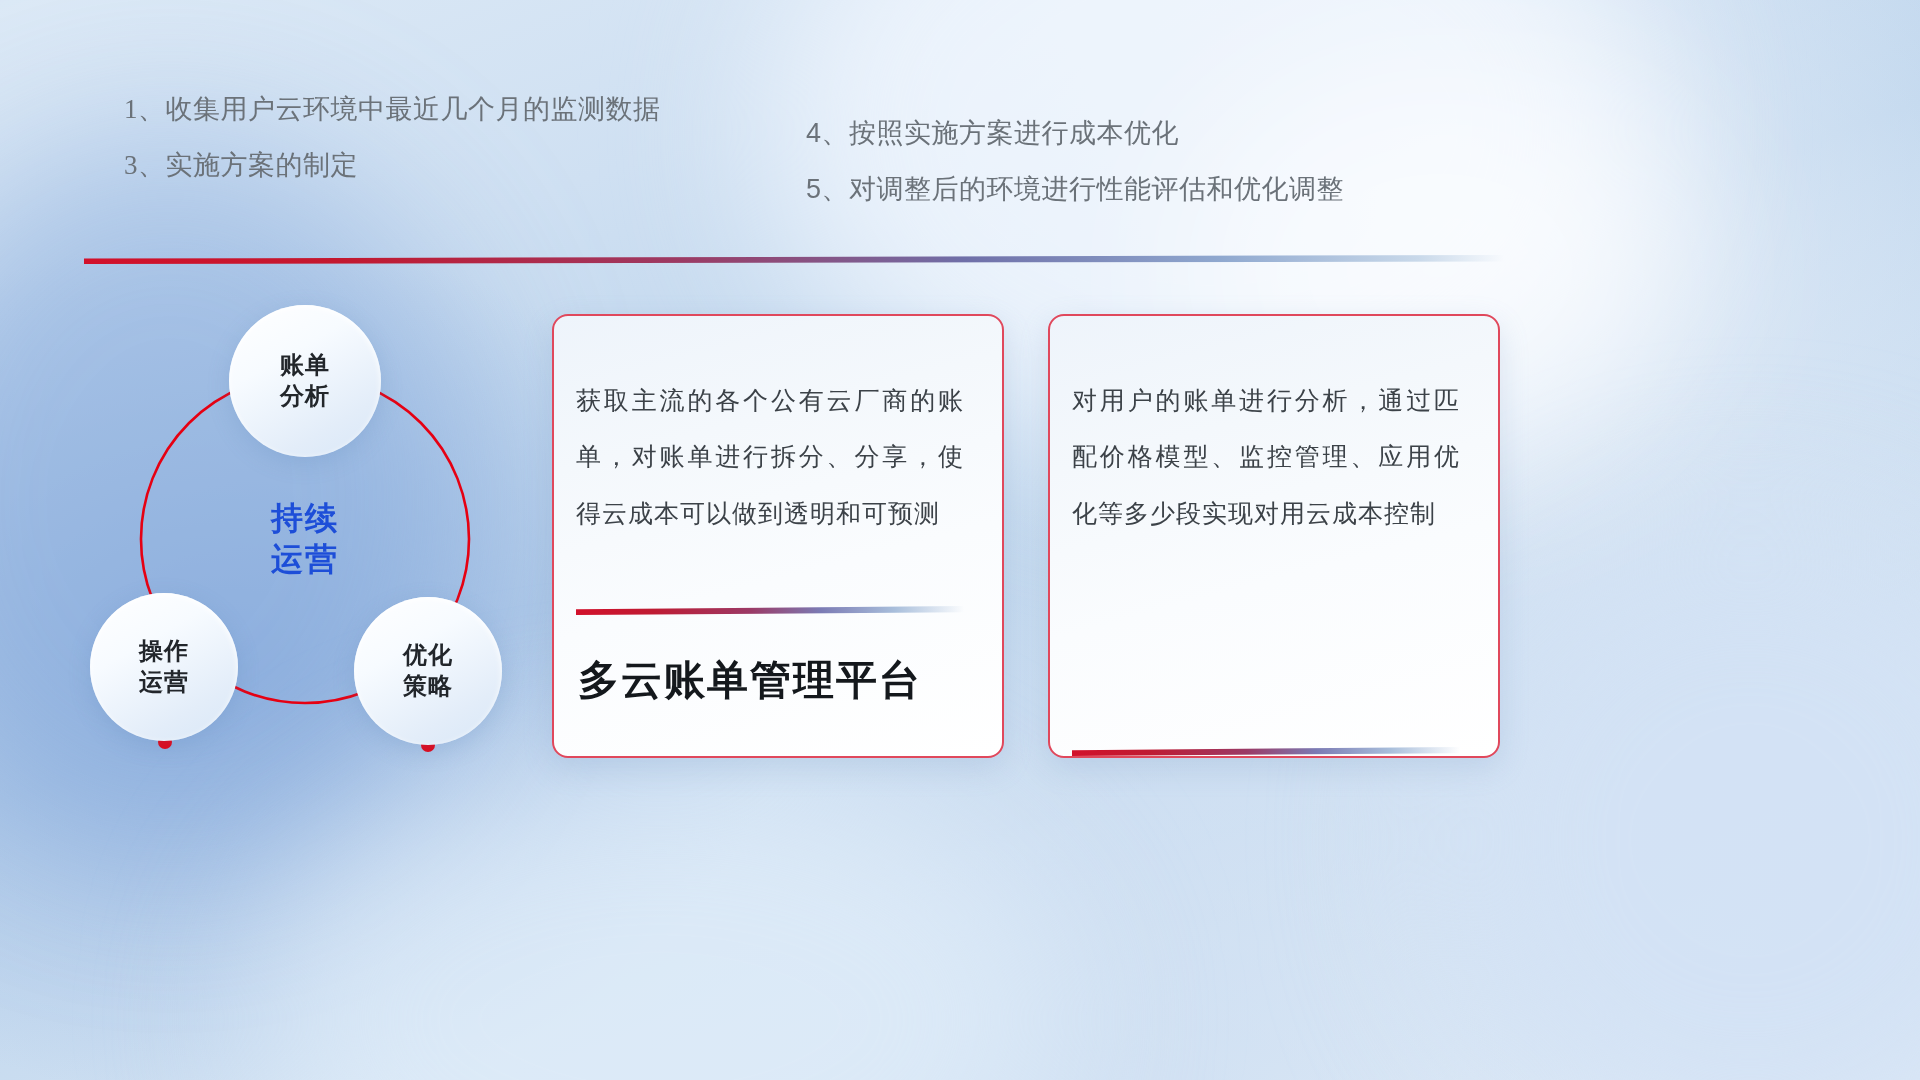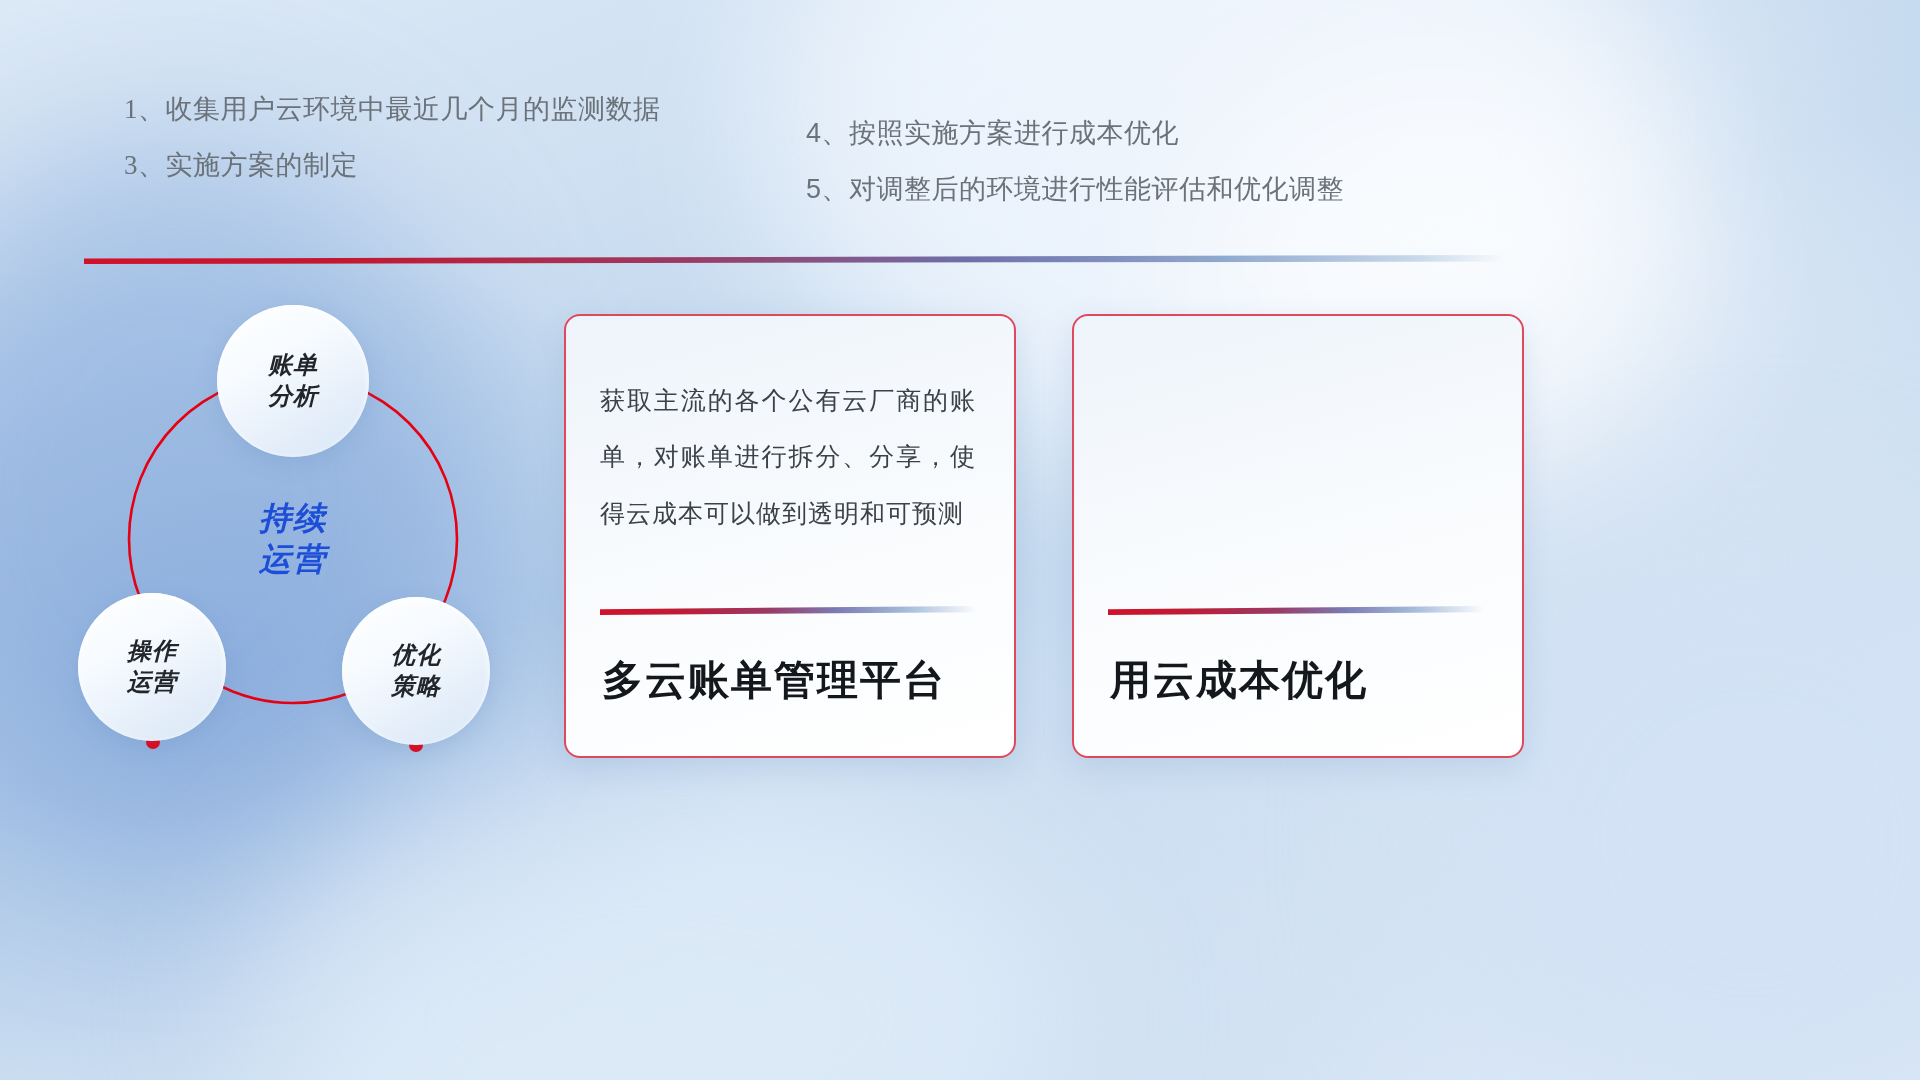--- a/index.html
+++ b/index.html
@@ -33,21 +33,21 @@
   }
 
   
   .top-divider {
     position:absolute; left:84px; top:255px; width:1420px; height:9px; z-index:5;
     background:linear-gradient(90deg,#d2112b 0%, #c3182f 18%, #9c3a63 42%, #6f6fa8 62%, #8fa8cf 80%, #c9d9ea 94%, rgba(201,217,234,0) 100%);
     clip-path: polygon(0 40%, 100% 0, 100% 72%, 0 100%);
   }
 
   
-  .venn { position:absolute; left:68px; top:292px; width:470px; height:480px; z-index:6;font-style:italic; }
+  .venn { position:absolute; left:80px; top:292px; width:470px; height:480px; z-index:6; }
   .venn svg { position:absolute; left:0; top:0; overflow:visible; }
 
   .vcircle {
     position:absolute; border-radius:50%;
     background:linear-gradient(150deg, #ffffff 0%, #f7fbff 35%, #e3edf9 75%, #d8e7f7 100%);
     box-shadow:0 6px 22px rgba(90,130,180,0.22), inset 0 2px 6px rgba(255,255,255,0.95);
     display:flex; align-items:center; justify-content:center; text-align:center;
   }
   .vcircle span {
     font-size:24px; font-weight:bold; color:#22262b; line-height:1.28; letter-spacing:1px;
@@ -64,22 +64,22 @@
     font-size:32px; font-weight:bold; color:#1d4ed8; line-height:1.28; letter-spacing:2px;
   }
 
   
   .cards { position:absolute; left:552px; top:314px; display:flex; gap:44px; z-index:6; }
   .card {
     width:452px; height:444px; border-radius:16px;
     border:2px solid #e0485c;
     background:linear-gradient(165deg, #eef4fb 0%, #f4f8fc 28%, #fafcfe 58%, #ffffff 100%);
     box-shadow:0 10px 30px rgba(110,145,190,0.20);
-    padding:56px 38px 0 34px;
-    display:flex; flex-direction:column;margin-left:12px;
+    padding:56px 38px 0 22px;
+    display:flex; flex-direction:column;
   }
   .card-body {
     font-size:25px; color:#3c4248; line-height:2.25; letter-spacing:1px;
     text-align:justify; text-justify:inter-ideograph;
   }
   .card-divider {
     margin-top:auto; width:100%; height:9px;
     background:linear-gradient(90deg,#d2112b 0%, #bf1b33 20%, #9b3a66 45%, #7b7bb4 63%, #a8bedb 82%, rgba(235,242,250,0) 100%);
     clip-path: polygon(0 36%, 100% 0, 100% 70%, 0 100%);
   }
@@ -141,17 +141,17 @@
 
 <div class="cards">
 
   <div class="card">
     <div class="card-body">获取主流的各个公有云厂商的账单，对账单进行拆分、分享，使得云成本可以做到透明和可预测</div>
     <div class="card-divider"></div>
     <div class="card-title">多云账单管理平台</div>
   </div>
 
   <div class="card">
+    <div class="card-body">对用户的账单进行分析，通过匹配价格模型、监控管理、应用优化等多少段实现对用云成本控制</div>
     <div class="card-divider"></div>
-    <div class="card-title">用云成本优化</div>
   </div>
 
 </div>
 
 </body></html>

